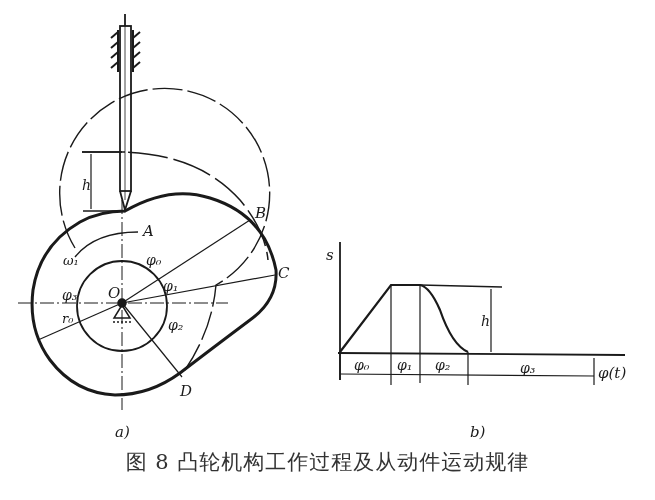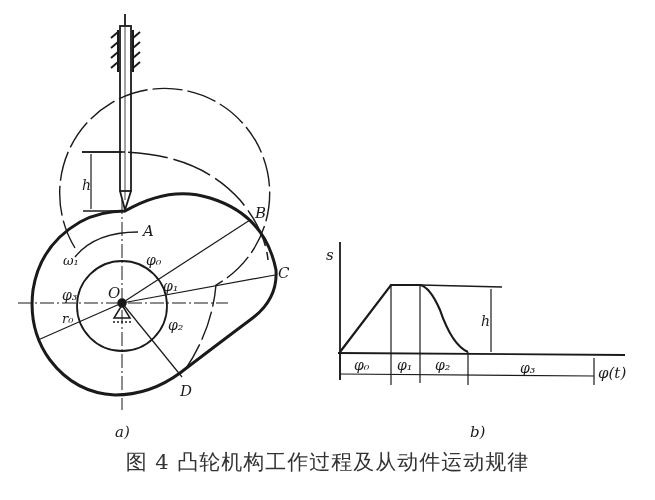--- a/index.html
+++ b/index.html
@@ -98,13 +98,13 @@
     <text x="326" y="260">s</text>
     <text x="598" y="378">φ(t)</text>
     <text x="354" y="370" font-size="14">φ₀</text>
     <text x="397" y="370" font-size="14">φ₁</text>
     <text x="435" y="370" font-size="14">φ₂</text>
     <text x="520" y="373" font-size="14">φ₃</text>
     <text x="470" y="437">b)</text>
   </g>
 </svg>
 
-<div class="caption">图 4  凸轮机构工作过程及从动件运动规律</div>
+<div class="caption">图 8  凸轮机构工作过程及从动件运动规律</div>
 
 </body></html>

